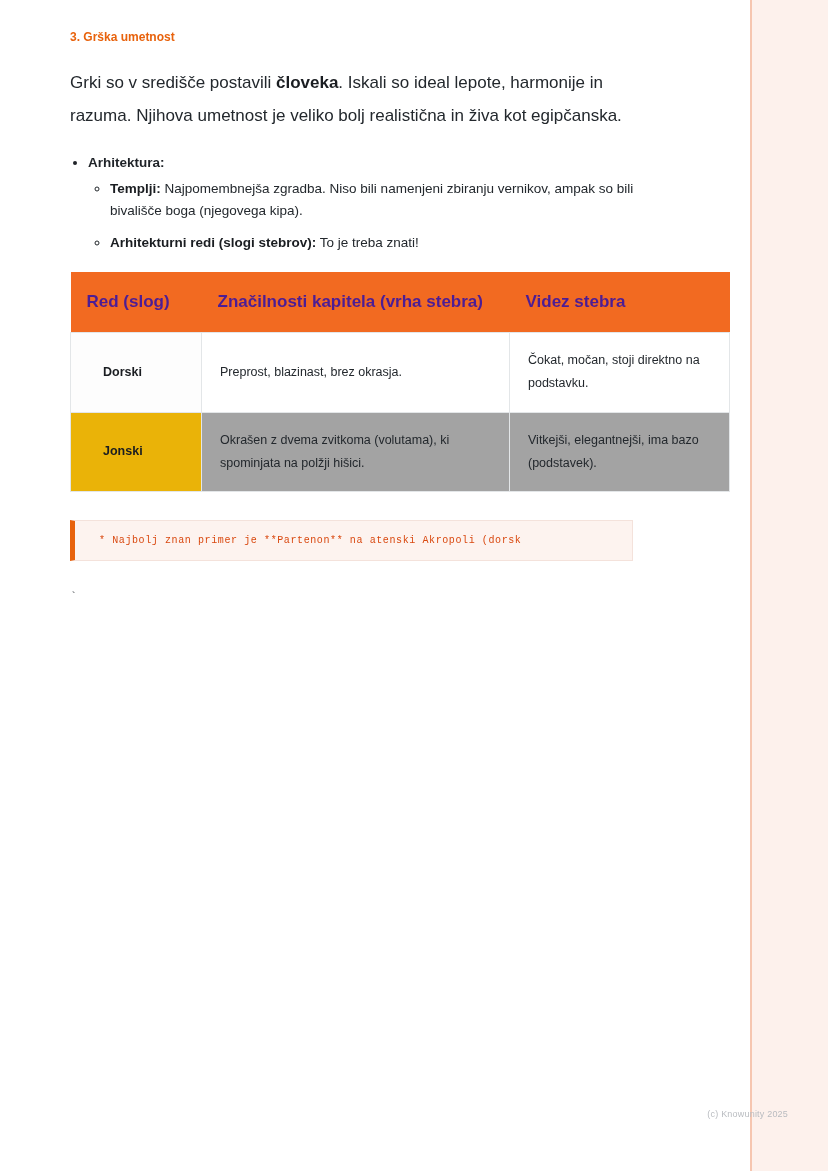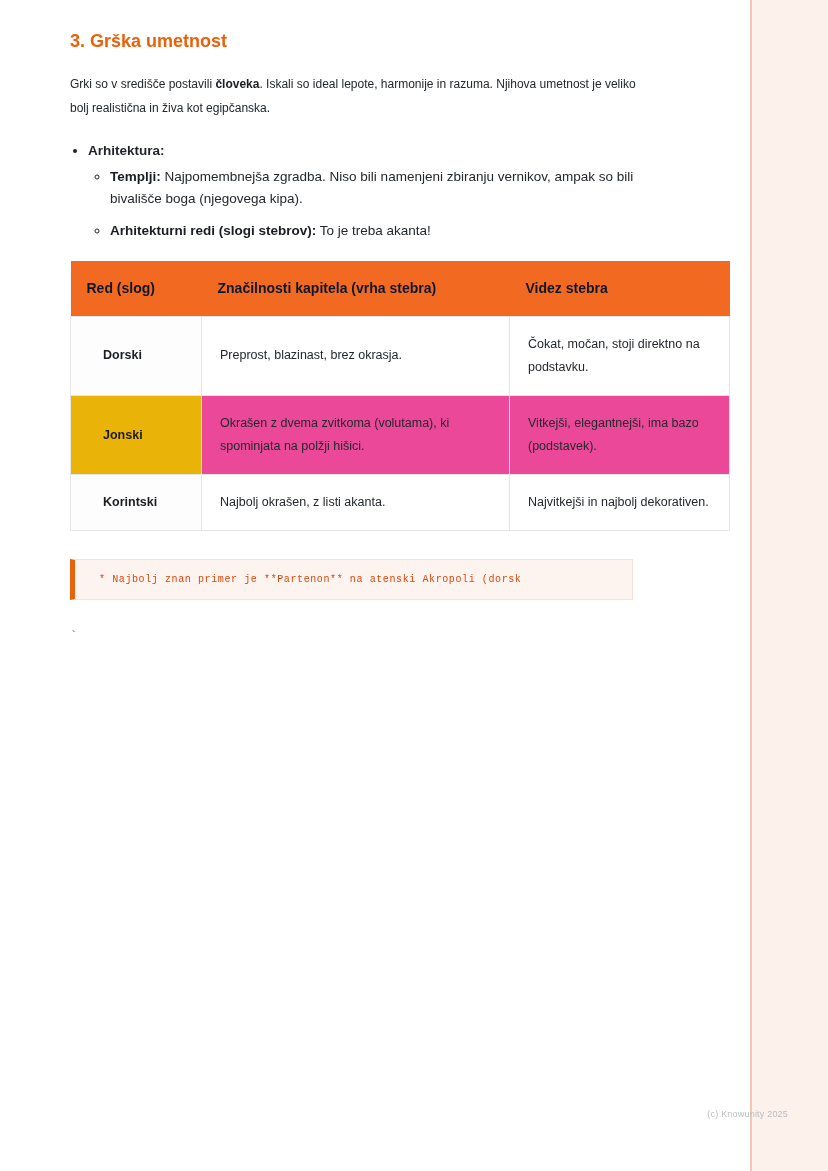--- a/index.html
+++ b/index.html
@@ -29,29 +29,29 @@
   }
 
   .content {
     position: absolute;
     left: 70px;
     top: 30px;
     width: 566px;
   }
 
   h2.section-title {
-    font-size: 18px;
+    font-size: 12px;
     line-height: 1.3;
     font-weight: bold;
     color: #e8620c;
     margin: 0 0 20px 0;
   }
 
   p.intro {
-    font-size: 12px;
+    font-size: 17px;
     line-height: 1.95;
     margin: 12px 0 18px 0;
     color: #23282d;
   }
   p.intro b { font-weight: bold; color: #1a1d21; }
 
   ul.bullets {
     margin: 0 0 10px 0;
     padding-left: 18px;
     list-style: disc;
@@ -77,22 +77,22 @@
   ul.sub > li b { font-weight: bold; color: #1a1d21; }
 
   table.orders {
     border-collapse: collapse;
     width: 563px;
     margin: 18px 0 0 0;
     table-layout: fixed;
   }
   table.orders th {
     background: #f26a21;
-    color: #0f172a;
-    font-size: 14px;
+    color: #4c1d95;
+    font-size: 17px;
     font-weight: bold;
     text-align: left;
     padding: 16px 16px;
     line-height: 1.65;
     vertical-align: top;
     border: none;
   }
   table.orders th.c1 { width: 99px; }
   table.orders th.c2 { width: 276px; }
   table.orders th.c3 { width: 188px; }
@@ -104,21 +104,21 @@
     vertical-align: middle;
     color: #23282d;
     background: #fff;
   }
   table.orders td.name {
     font-weight: bold;
     background: #fdfdfd;
     color: #1a1d21;
     padding-left: 32px;
   }
-  table.orders tr.alt td { background: #ec4899; }
+  table.orders tr.alt td { background: #a3a3a3; }
   table.orders tr.alt td.name { background: #eab308; margin-left: 36px; }
 
   .code-block {
     margin: 28px 0 0 0;
     width: 563px;
     background: #fdf3ef;
     border-left: 5px solid #e8620c;
     box-sizing: border-box;
     overflow: hidden;
     white-space: nowrap;
@@ -161,21 +161,21 @@
 
   <h2 class="section-title">3. Grška umetnost</h2>
 
   <p class="intro"><span>Grki so v središče postavili </span><b>človeka</b><span>. Iskali so ideal lepote, harmonije in razuma. Njihova umetnost je veliko bolj realistična in živa kot egipčanska.</span></p>
 
   <ul class="bullets">
     <li>
       <span class="lead">Arhitektura:</span>
       <ul class="sub">
         <li><b>Templji:</b><span> Najpomembnejša zgradba. Niso bili namenjeni zbiranju vernikov, ampak so bili bivališče boga (njegovega kipa).</span></li>
-        <li><b>Arhitekturni redi (slogi stebrov):</b><span> To je treba akanta!</span></li>
+        <li><b>Arhitekturni redi (slogi stebrov):</b><span> To je treba znati!</span></li>
       </ul>
     </li>
   </ul>
 
   <table class="orders">
     <thead>
       <tr>
         <th class="c1">Red (slog)</th>
         <th class="c2">Značilnosti kapitela (vrha stebra)</th>
         <th class="c3">Videz stebra</th>
@@ -185,25 +185,20 @@
       <tr>
         <td class="name">Dorski</td>
         <td>Preprost, blazinast, brez okrasja.</td>
         <td>Čokat, močan, stoji direktno na podstavku.</td>
       </tr>
       <tr class="alt">
         <td class="name">Jonski</td>
         <td>Okrašen z dvema zvitkoma (volutama), ki spominjata na polžji hišici.</td>
         <td>Vitkejši, elegantnejši, ima bazo (podstavek).</td>
       </tr>
-      <tr>
-        <td class="name">Korintski</td>
-        <td>Najbolj okrašen, z listi akanta.</td>
-        <td>Najvitkejši in najbolj dekorativen.</td>
-      </tr>
     </tbody>
   </table>
 
   <div class="code-block">
     <code class="code-line">*   Najbolj znan primer je **Partenon** na atenski Akropoli (dorsk</code>
   </div>
 
   <div class="trailing-tick">`</div>
 
 </div>

